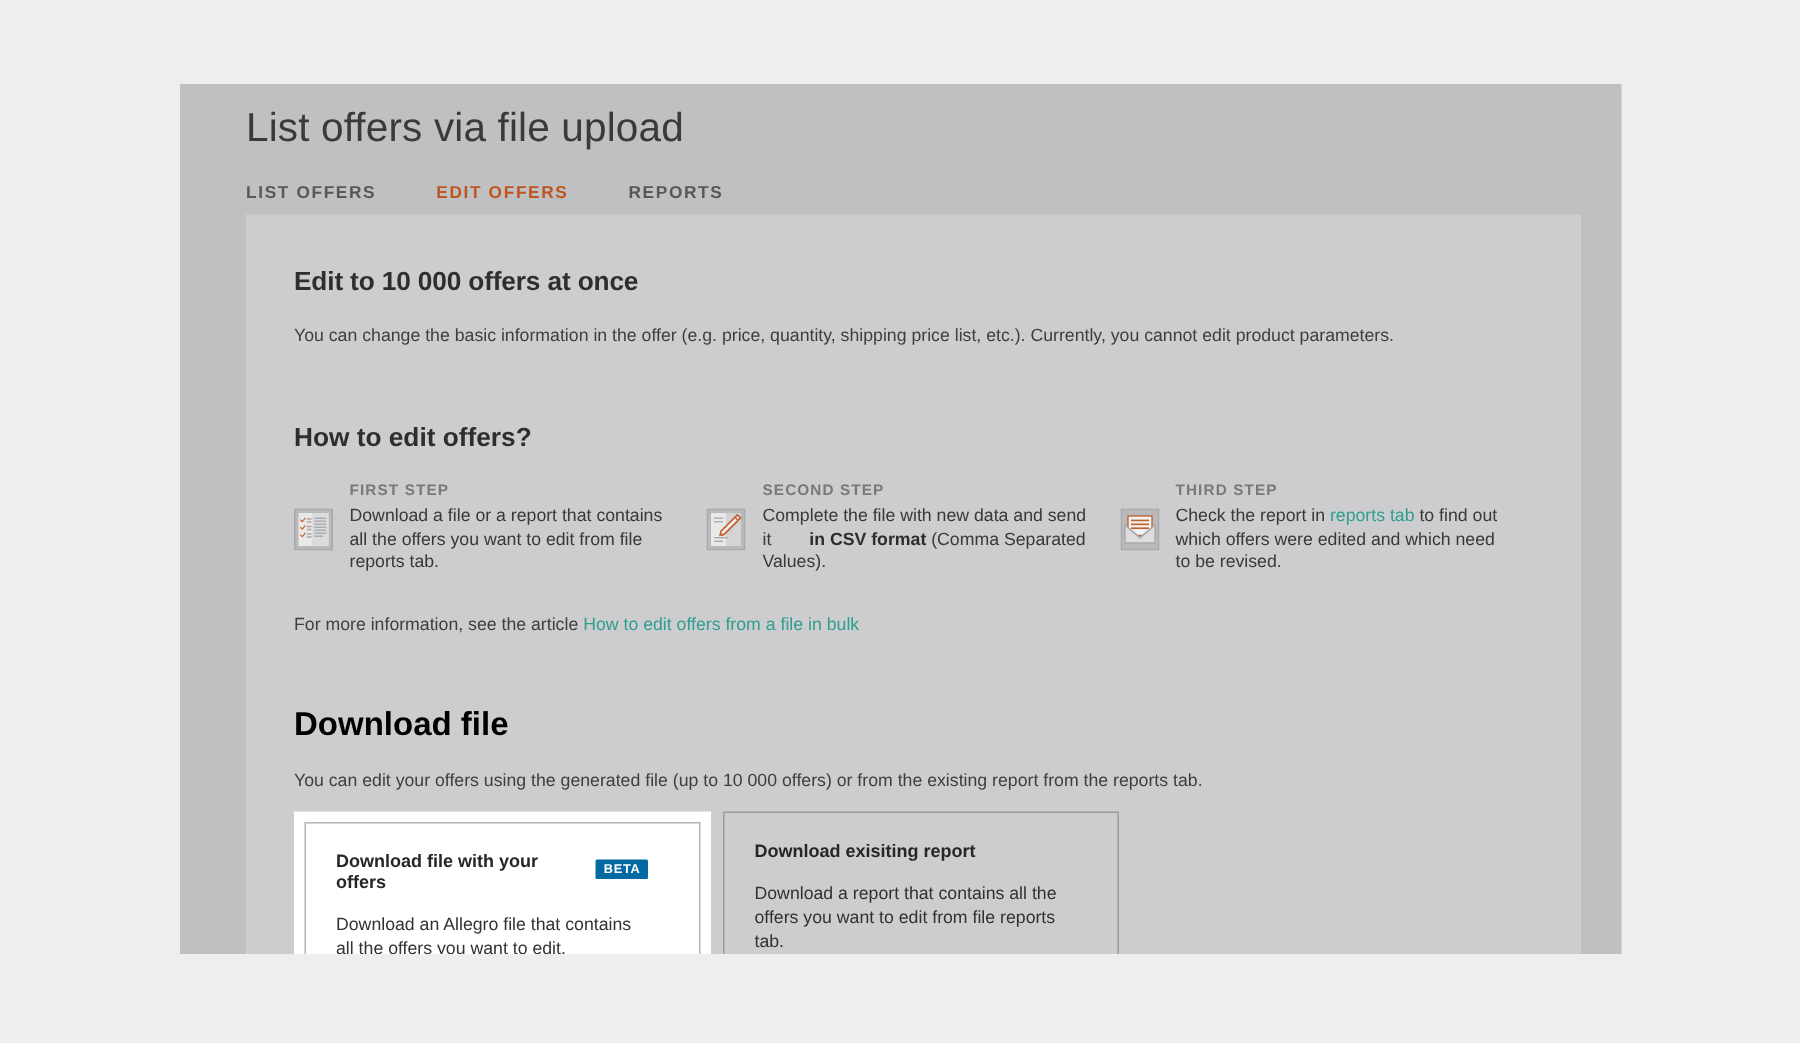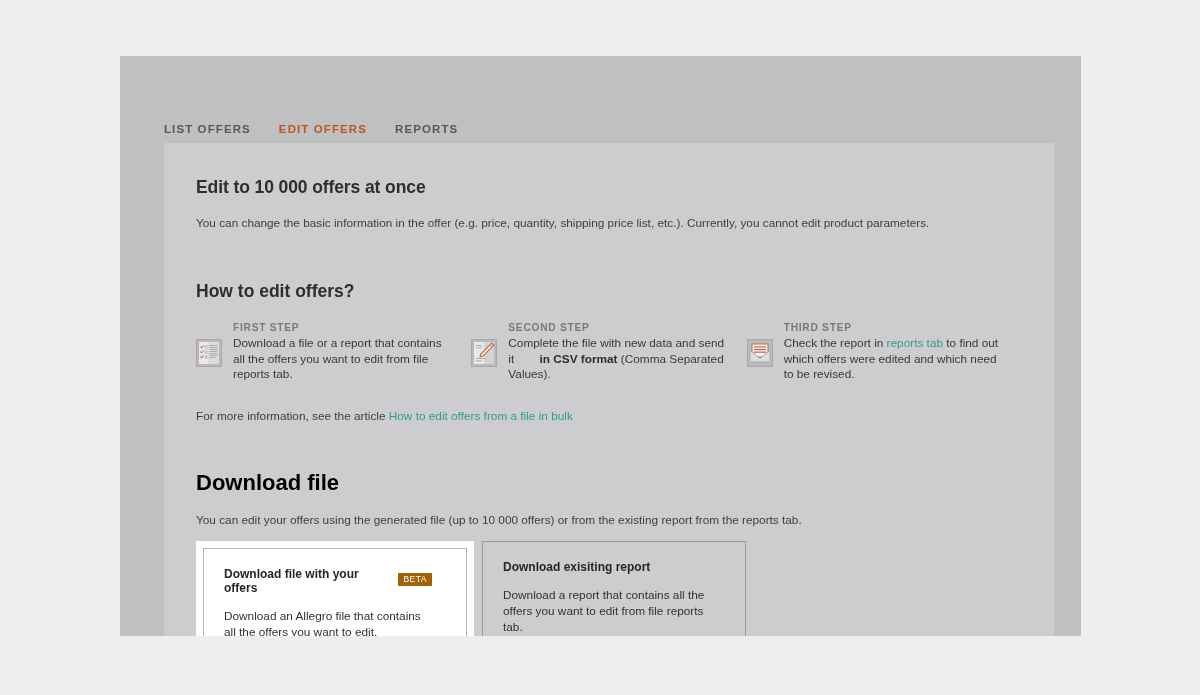--- a/index.html
+++ b/index.html
@@ -36,21 +36,21 @@
     letter-spacing: 0.1px;
     white-space: nowrap;
   }
 
   
   .tabs {
     position: absolute;
     left: 44px;
     top: 66px;
     display: flex;
-    gap: 0px;
+    gap: 12px;
     align-items: flex-end;
   }
   .tab {
     padding: 0 14px 8px 14px;
     font-size: 11.5px;
     letter-spacing: 1.1px;
     font-weight: 600;
     color: #58585a;
     text-transform: uppercase;
     cursor: pointer;
@@ -193,24 +193,24 @@
     font-size: 12px;
     font-weight: 700;
     color: #262628;
     display: flex;
     align-items: center;
     gap: 7px;
     margin-bottom: 13px;
   }
   .beta-badge {
     display: inline-block;
-    background: #a16207;
+    background: #0369a1;
     color: #ffffff;
     font-size: 8.5px;
-    font-weight: 400;
+    font-weight: 700;
     letter-spacing: 0.5px;
     padding: 2px 5px 2px 5px;
     line-height: 9px;
     border-radius: 1px;
     position: relative;
     top: -1px;
   }
   .card-text {
     font-size: 11.8px;
     color: #313133;
@@ -222,20 +222,21 @@
     color: #838386;
     line-height: 14px;
     margin: 0;
   }
 </style>
 </head>
 <body>
 
 <div class="window">
 
+  <div class="page-title">List offers via file upload</div>
 
   <div class="tabs">
     <div class="tab">LIST OFFERS</div>
     <div class="tab active">EDIT OFFERS</div>
     <div class="tab">REPORTS</div>
   </div>
 
   <div class="panel">
     <div class="panel-inner">
 

